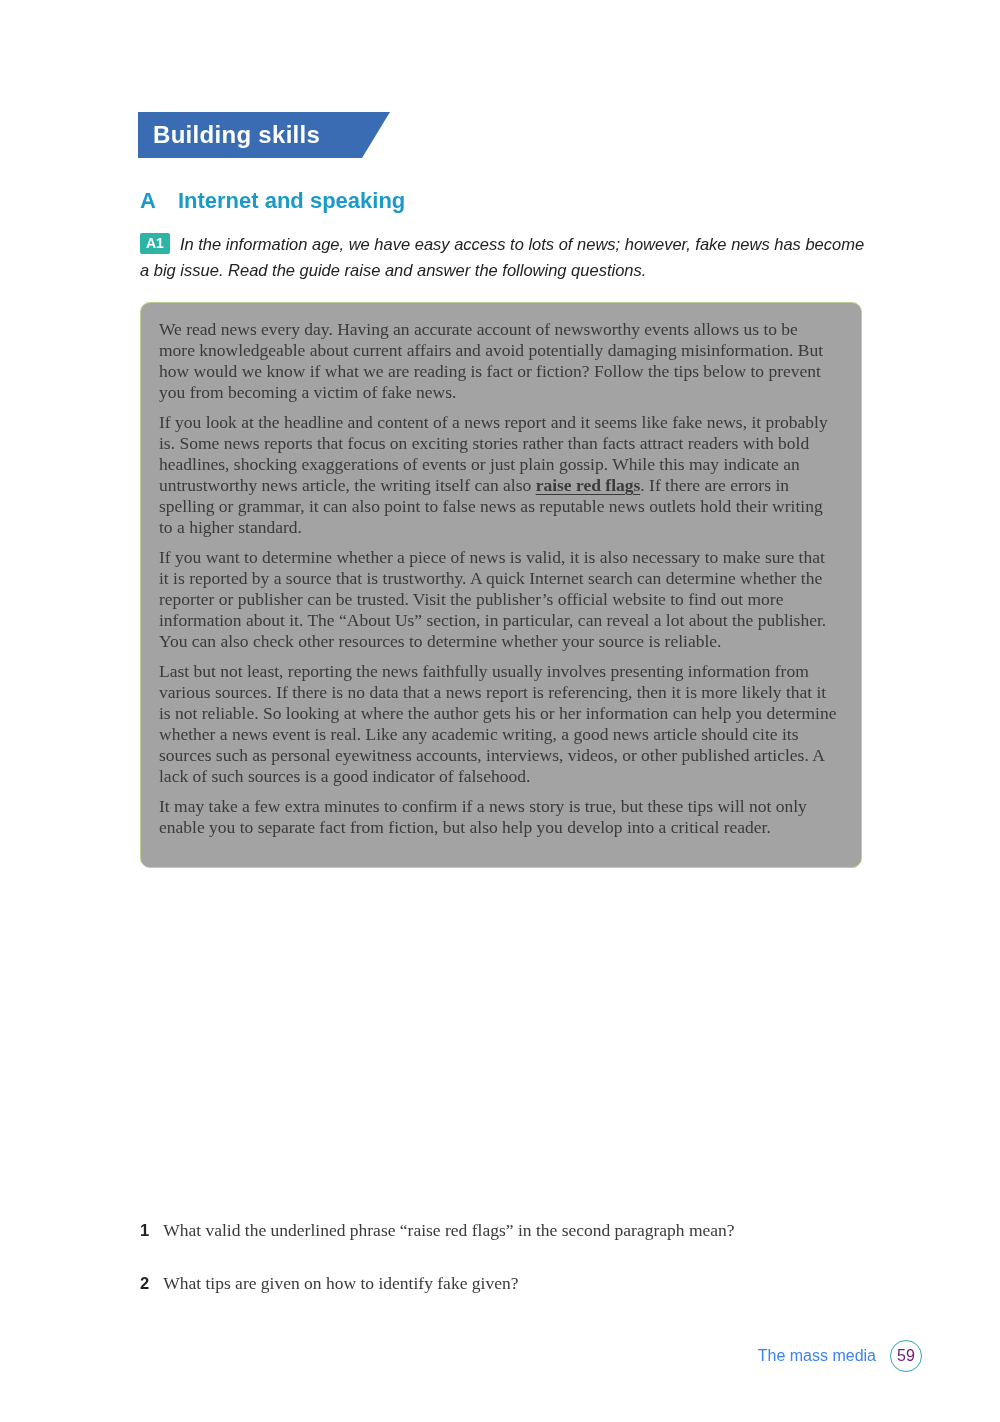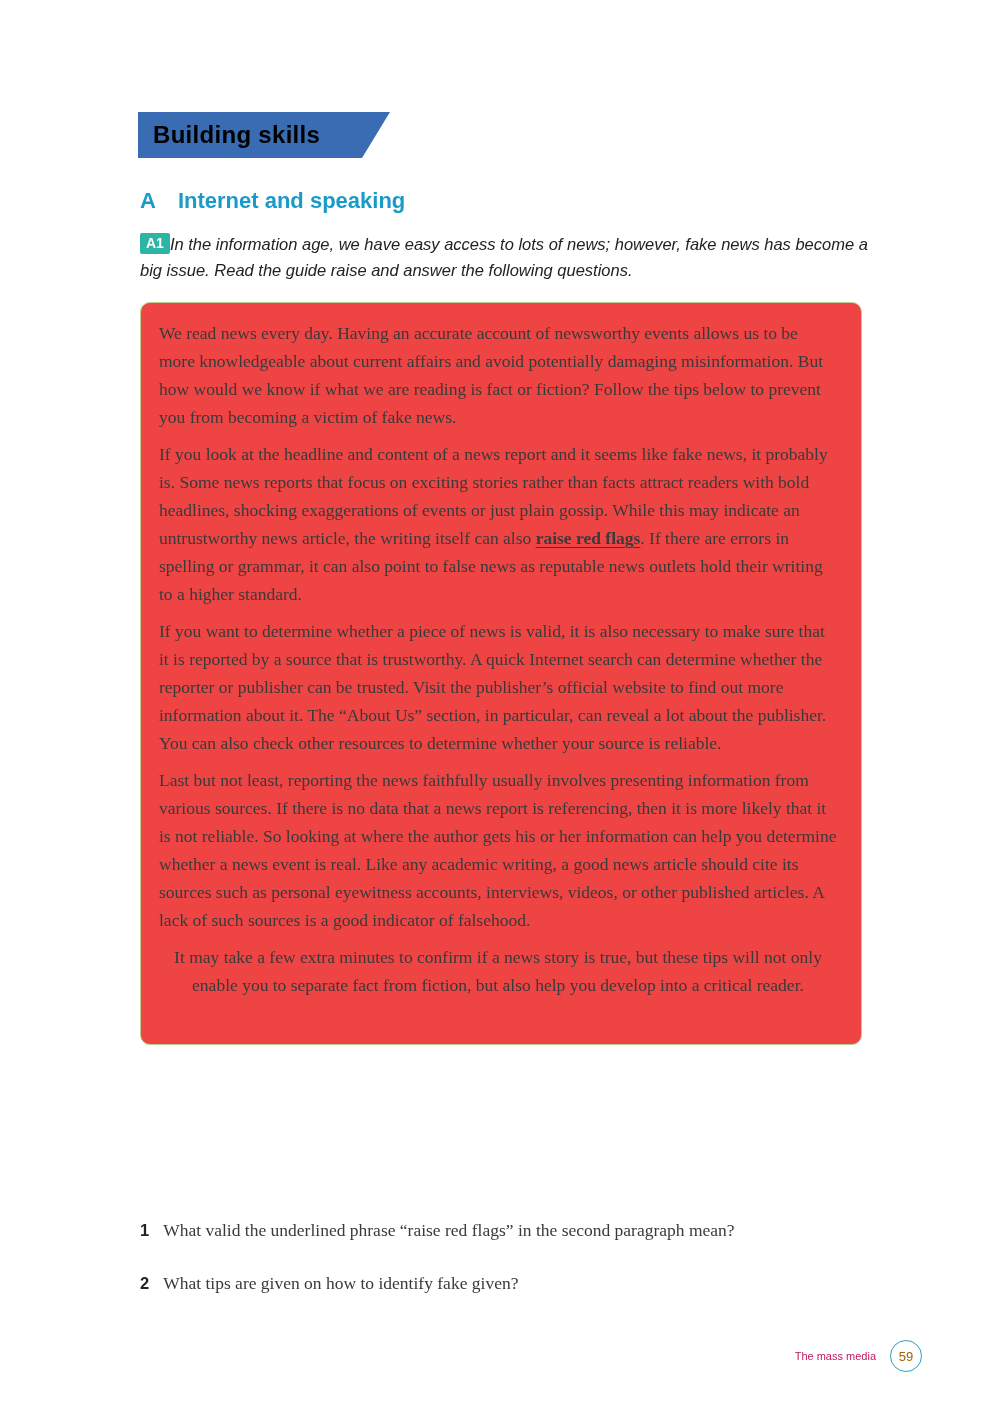--- a/index.html
+++ b/index.html
@@ -21,21 +21,21 @@
     left: 138px;
     width: 252px;
     height: 46px;
     background: #3a6cb4;
     clip-path: polygon(0 0, 100% 0, calc(100% - 28px) 100%, 0 100%);
     display: flex;
     align-items: center;
     padding-left: 15px;
   }
   .banner-label {
-    color: #000000;
+    color: #ffffff;
     font-weight: bold;
     font-size: 24px;
     letter-spacing: 0.3px;
   }
 
   
   .section-heading {
     position: absolute;
     top: 188px;
     left: 140px;
@@ -60,41 +60,42 @@
   .exercise-badge {
     display: inline-block;
     background: #2cb4a4;
     color: #ffffff;
     font-weight: bold;
     font-style: normal;
     font-size: 14px;
     line-height: 19px;
     padding: 1px 6px;
     border-radius: 2px;
+    margin-right: 10px;
     vertical-align: 2px;
   }
   .exercise-instructions { font-style: italic; }
 
   
   .reading-box {
     position: absolute;
     top: 302px;
     left: 140px;
     width: 722px;
     border: 1.5px solid #bccf93;
     border-radius: 10px;
-    background: #ef4444;
-    padding: 16px 24px 30px 18px;
+    background: #a3a3a3;
+    padding: 16px 24px 14px 18px;
     font-family: "Liberation Serif", serif;
     font-size: 17.5px;
-    line-height: 28px;
+    line-height: 21px;
     color: #3a3a3a;
   }
   .reading-box p { margin-bottom: 9px; }
-  .reading-box p:last-child { margin-bottom: 15px; text-align: center; }
+  .reading-box p:last-child { margin-bottom: 15px; }
   .underlined { text-decoration: underline; text-underline-offset: 3px; font-weight: bold; }
 
   
   .questions {
     position: absolute;
     top: 1216px;
     left: 140px;
     width: 690px;
   }
   .question {
@@ -120,33 +121,33 @@
   
   .footer {
     position: absolute;
     top: 1340px;
     right: 78px;
     display: flex;
     align-items: center;
     gap: 14px;
   }
   .footer-label {
-    font-size: 11px;
-    color: #be185d;
+    font-size: 16px;
+    color: #3b82f6;
   }
   .page-number-badge {
     width: 32px;
     height: 32px;
     border: 1.5px solid #2da3c0;
     border-radius: 50%;
     display: flex;
     align-items: center;
     justify-content: center;
-    font-size: 13px;
-    color: #a16207;
+    font-size: 16px;
+    color: #701a75;
   }
 </style>
 </head>
 <body>
 
 <div class="page">
 
   <div class="banner">
     <span class="banner-label">Building skills</span>
   </div>

